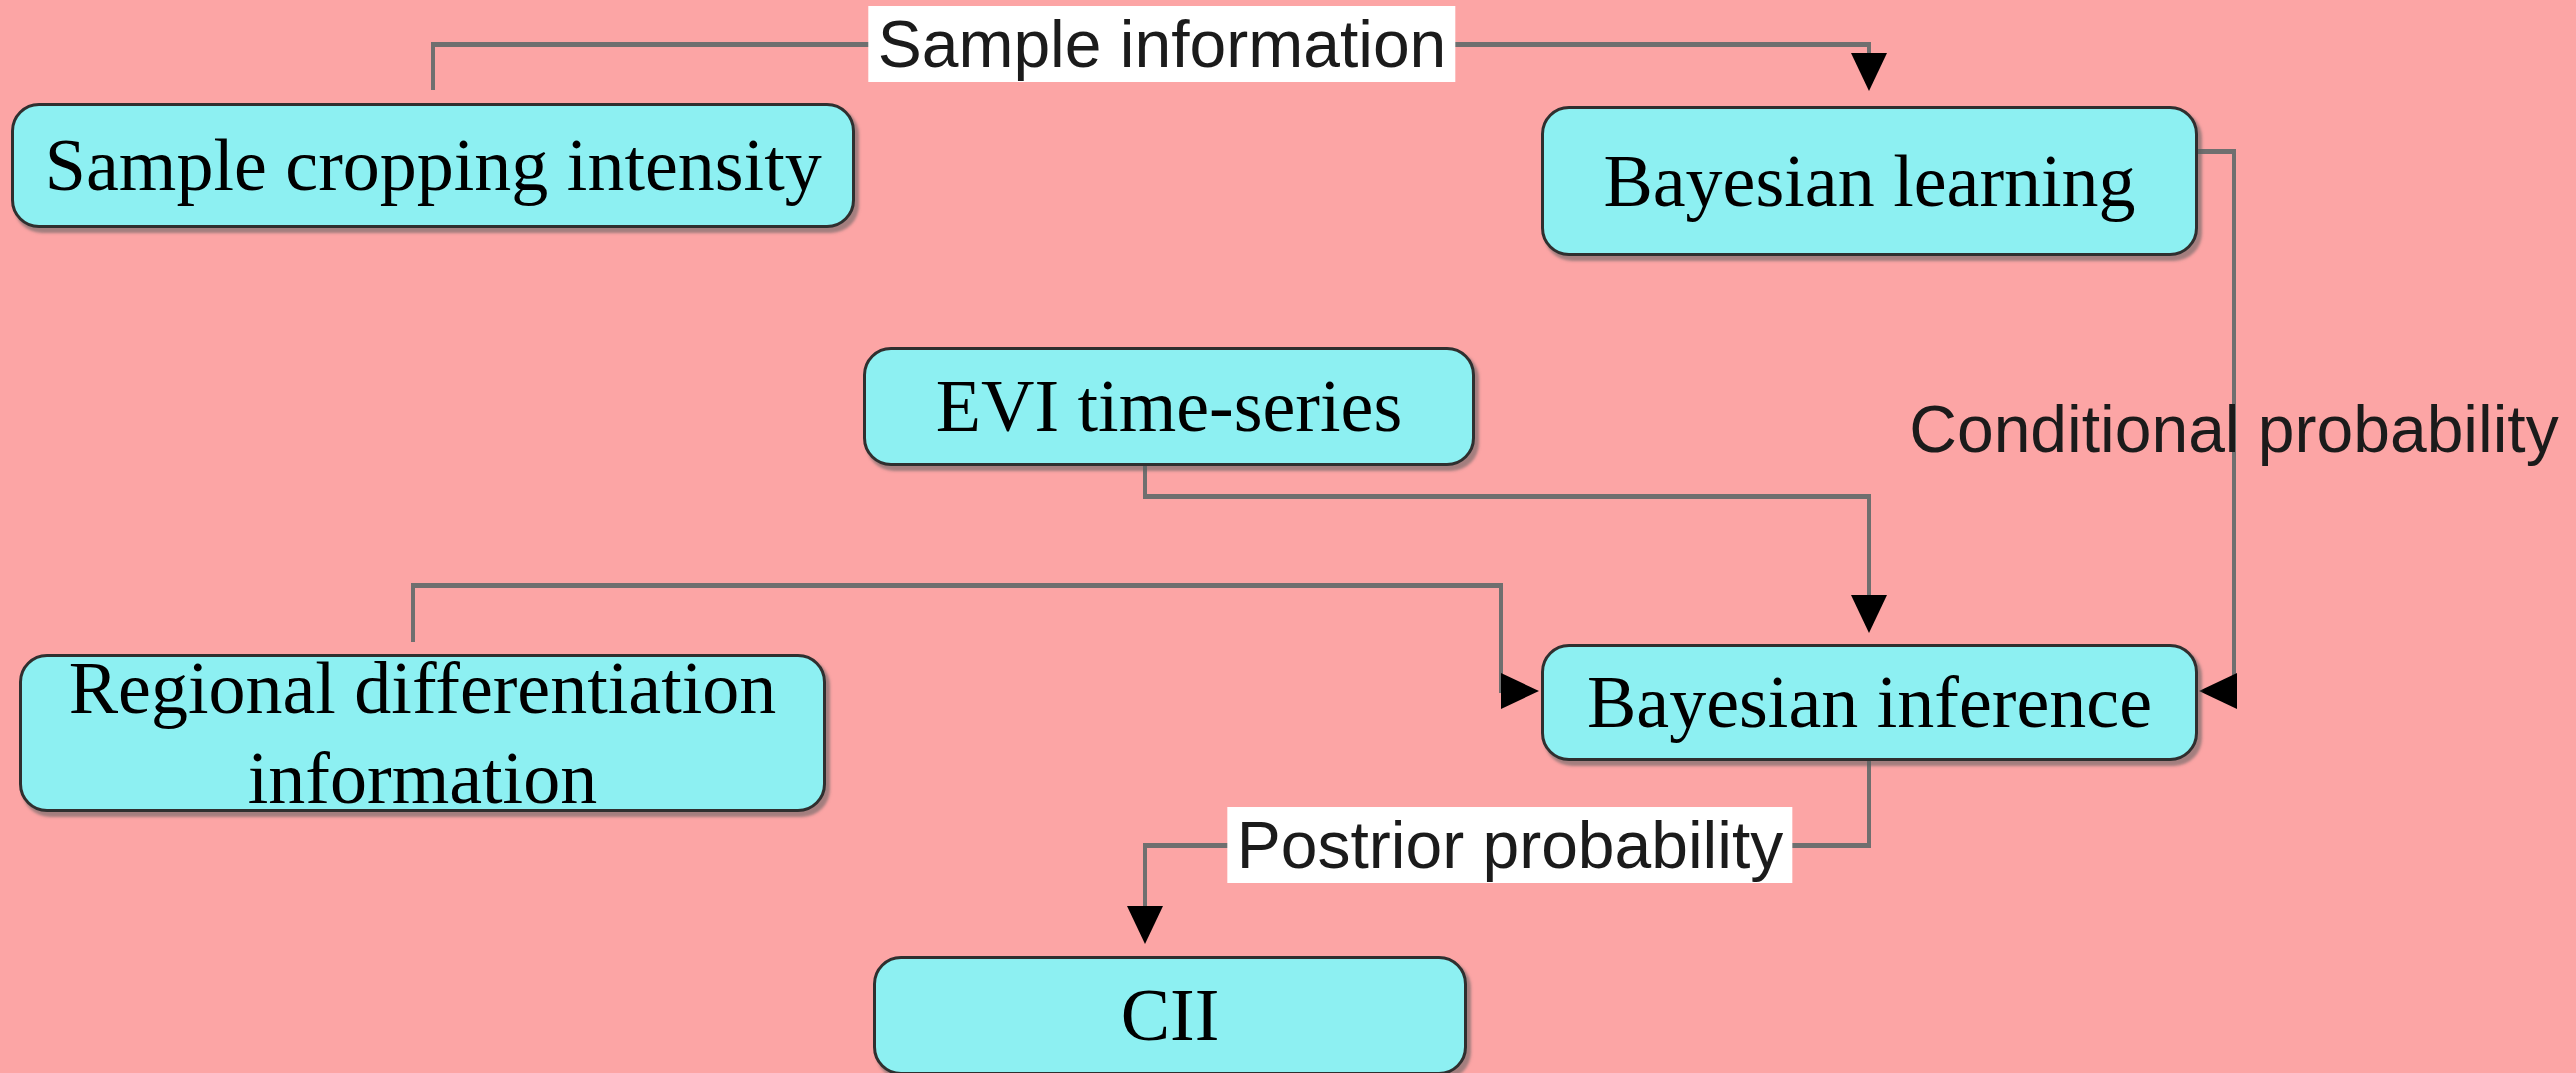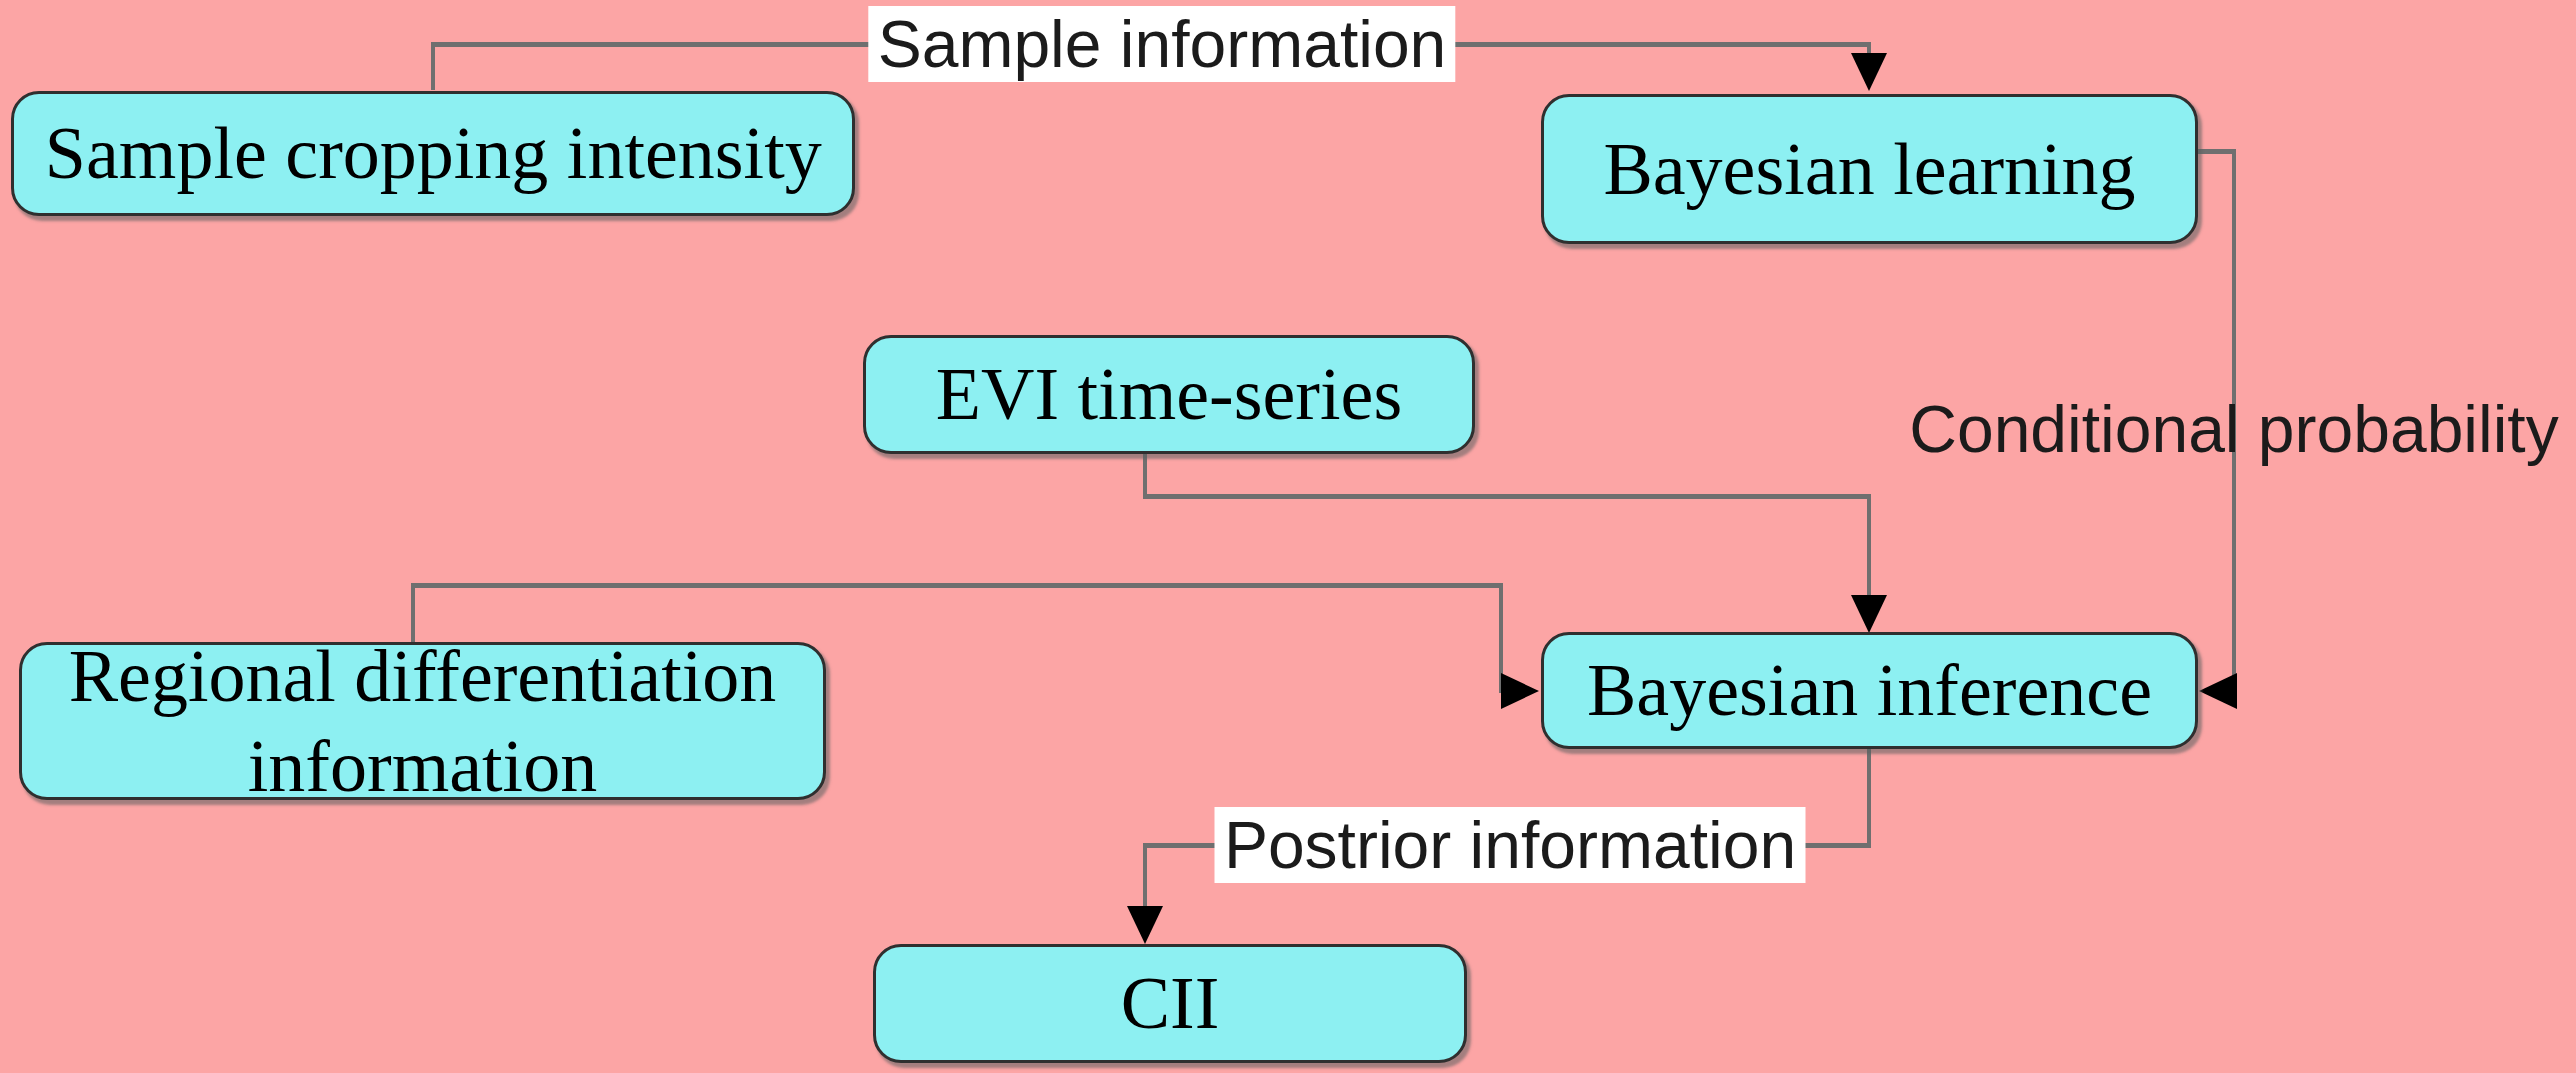--- a/index.html
+++ b/index.html
@@ -25,20 +25,21 @@
     box-shadow: 3.8px 4.7px 2.8px rgba(90, 95, 95, 0.55);
     display: flex;
     align-items: center;
     justify-content: center;
     text-align: center;
     font-family: "Liberation Serif", serif;
     font-size: 74px;
     line-height: 1.22;
     color: #000000;
     padding: 0 13.2px;
+    margin-top: 12px;
   }
   #node-sample-cropping   { left: 11.3px;   top: 91px;   width: 844px; height: 125px; }
   #node-bayesian-learning { left: 1541px; top: 94px;   width: 657px; height: 150px; }
   #node-evi-time-series   { left: 863px;  top: 335px;  width: 612px; height: 119px; }
   #node-regional          { left: 19px;   top: 642px;  width: 807px; height: 158px; }
   #node-bayesian-inference{ left: 1541px; top: 632px;  width: 657px; height: 117px; text-align: center; }
   #node-cii               { left: 873px;  top: 944px; width: 594px; height: 119px; }
 
   
   .seg {
@@ -131,21 +132,21 @@
   <div class="seg" id="segE-down2"></div>
 
   <div class="arrow arrow-down" id="arrowA"></div>
   <div class="arrow arrow-left" id="arrowB"></div>
   <div class="arrow arrow-down" id="arrowC"></div>
   <div class="arrow arrow-right" id="arrowD"></div>
   <div class="arrow arrow-down" id="arrowE"></div>
 
   <div class="edge-label" id="label-sample-information">Sample information</div>
   <div class="edge-label" id="label-conditional-prob">Conditional probability</div>
-  <div class="edge-label" id="label-postrior-probability">Postrior information</div>
+  <div class="edge-label" id="label-postrior-probability">Postrior probability</div>
 
   <div class="node" id="node-sample-cropping">Sample cropping intensity</div>
 
   <div class="node" id="node-bayesian-learning">Bayesian learning</div>
 
   <div class="node" id="node-evi-time-series">EVI time-series</div>
 
   <div class="node" id="node-regional">Regional differentiation information</div>
 
   <div class="node" id="node-bayesian-inference">Bayesian inference</div>

